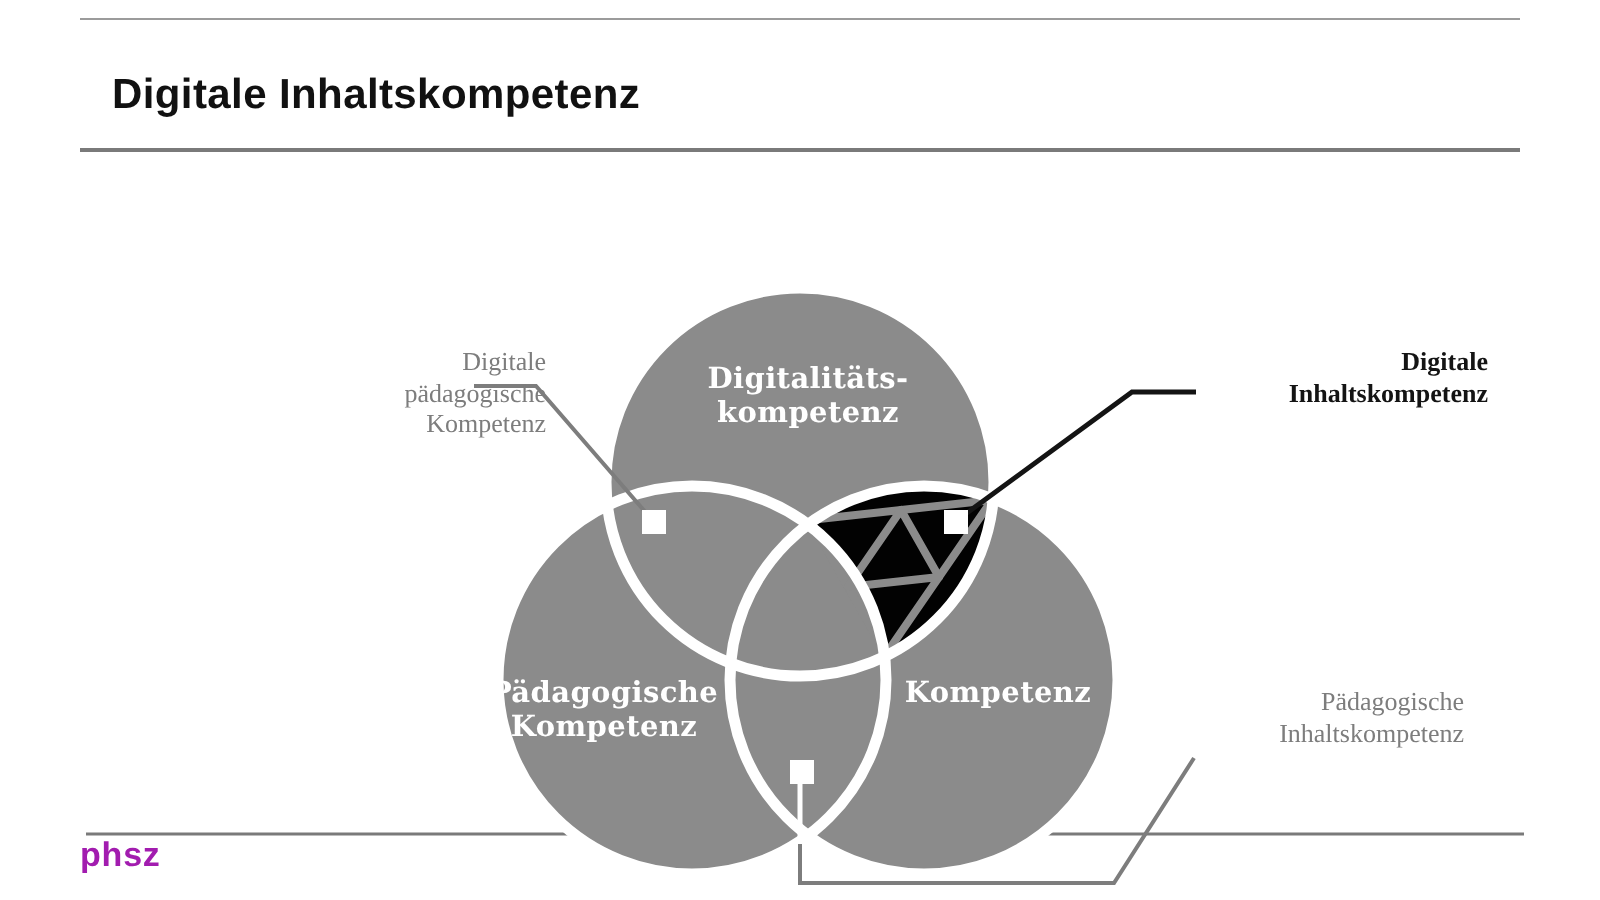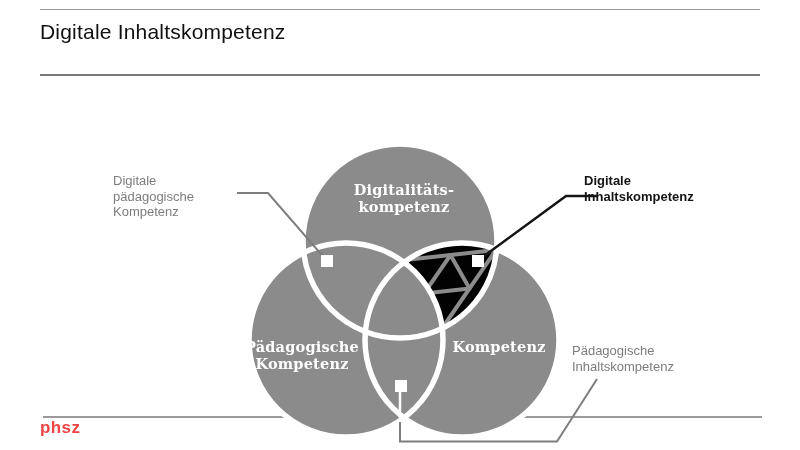--- a/index.html
+++ b/index.html
@@ -8,22 +8,22 @@
     background:#ffffff;
     font-family:"Liberation Sans",sans-serif;
   }
   .slide{position:absolute;inset:0;}
 
   
   .rule{position:absolute;background:var(--rule-gray);}
   .rule-top{left:40px;right:40px;top:9px;height:1px;background:var(--rule-light);}
   .rule-under-title{left:40px;right:40px;top:74px;height:2px;}
   .title{
-    position:absolute;left:40px;top:20px;margin:0;
-    font-size:21px;font-weight:normal;letter-spacing:.2px;
+    position:absolute;left:40px;top:20px;margin:16px;
+    font-size:21px;font-weight:bold;letter-spacing:.2px;
     color:var(--title-color);
     font-family:"Liberation Sans",sans-serif;
   }
 
   
   svg.venn{position:absolute;left:0;top:0;}
   .c-fill{fill:var(--circle-fill);}
   .c-outline{fill:none;stroke:var(--circle-stroke);stroke-width:5.5px;}
   .black-region{fill:var(--highlight-fill);}
   .emblem-line{fill:none;stroke:var(--emblem-line);stroke-width:4px;stroke-linejoin:round;}
@@ -38,34 +38,34 @@
     position:absolute;text-align:center;color:#ffffff;
     font-family:"DejaVu Serif",serif;font-weight:bold;
     font-size:14.5px;line-height:16.5px;letter-spacing:.2px;
   }
   .clabel-top{left:324px;top:182px;width:160px;}
   .clabel-left{left:222px;top:339px;width:160px;}
   .clabel-right{left:419px;top:339px;width:160px;}
 
   
   .note{
-    position:absolute;text-align:left;
-    font-family:Liberation Sans, sans-serif;
+    position:absolute;text-align:right;
+    font-family:Liberation Serif, serif;
     font-size:13px;line-height:15.5px;
     color:var(--annotation-gray);
   }
   .note-left{left:113px;top:173px;width:160px;}
   .note-right{left:584px;top:173px;width:160px;color:var(--annotation-black);font-weight:bold;}
   .note-bottom{left:572px;top:343px;width:160px;}
 
   
   .footer-logo{
     position:absolute;left:40px;top:418px;
     font-size:17px;font-weight:bold;letter-spacing:.4px;
-    color:#ef4444;font-family:"Liberation Sans",sans-serif;
+    color:#a21caf;font-family:"Liberation Sans",sans-serif;
   }
 </style>
 </head>
 <body>
 
 <div class="slide">
 
   <div class="rule rule-top"></div>
   <h1 class="title">Digitale Inhaltskompetenz</h1>
   <div class="rule rule-under-title"></div>

